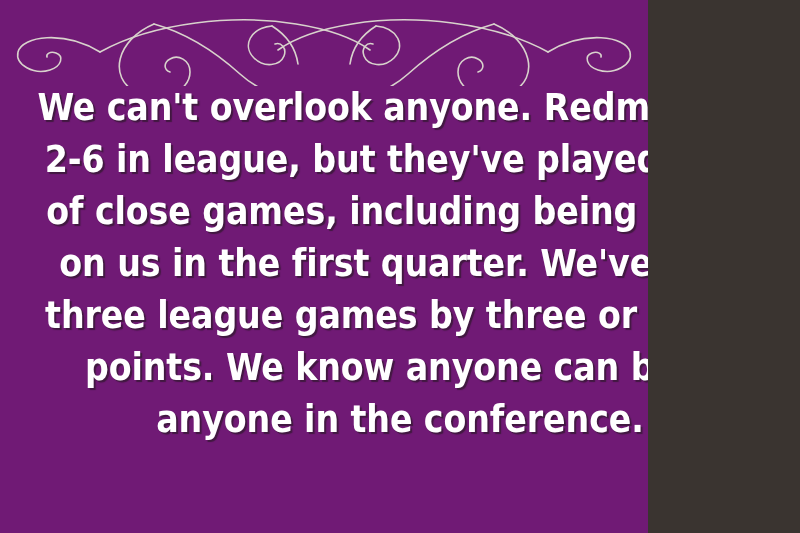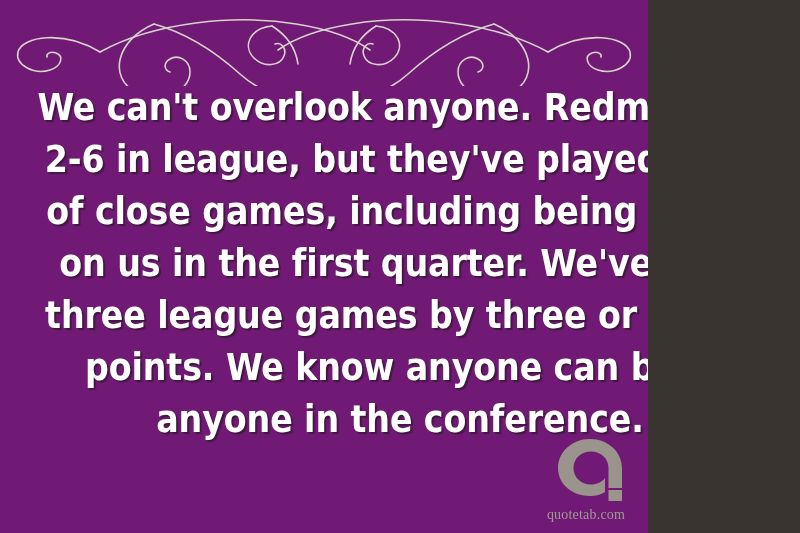--- a/index.html
+++ b/index.html
@@ -117,27 +117,14 @@
         <path d="M150 16 C186 26 216 48 236 66 C256 84 284 94 320 94"></path>
         <path d="M268 18 C246 20 238 38 250 50 C260 60 276 58 280 48 C283 40 277 34 271 36"></path>
         <path d="M268 18 C284 28 292 42 294 56"></path>
       </g>
     </svg>
   </div>
 
   <div id="quote-text">We can't overlook anyone. Redmond is 2-6 in league, but they've played a lot of close games, including being up 14 on us in the first quarter. We've won three league games by three or fewer points. We know anyone can beat anyone in the conference.</div>
 
 
-  <div id="watermark">
-    <div id="watermark-mark">
-      <svg viewBox="0 0 76 64" xmlns="http://www.w3.org/2000/svg">
-
-        <path d="M38 2 C20 2 6 15 6 31 C6 47 20 59 38 59 C44 59 49 57.5 53 55 L53 41 C50 45 45 47.5 39 47.5 C29 47.5 21.5 40.5 21.5 31 C21.5 21.5 29 14.5 39 14.5 C49 14.5 56.5 21.5 56.5 31 L56.5 40 L70 40 L70 31 C70 15 56 2 38 2 Z" fill="#9a948d"></path>
-
-        <rect x="56.5" y="40" width="13.5" height="11" fill="#9a948d"></rect>
-
-        <rect x="56.5" y="53" width="13.5" height="11" fill="#9a948d"></rect>
-      </svg>
-    </div>
-    <div id="watermark-label">quotetab.com</div>
-  </div>
 
 </div>
 
 </body></html>

